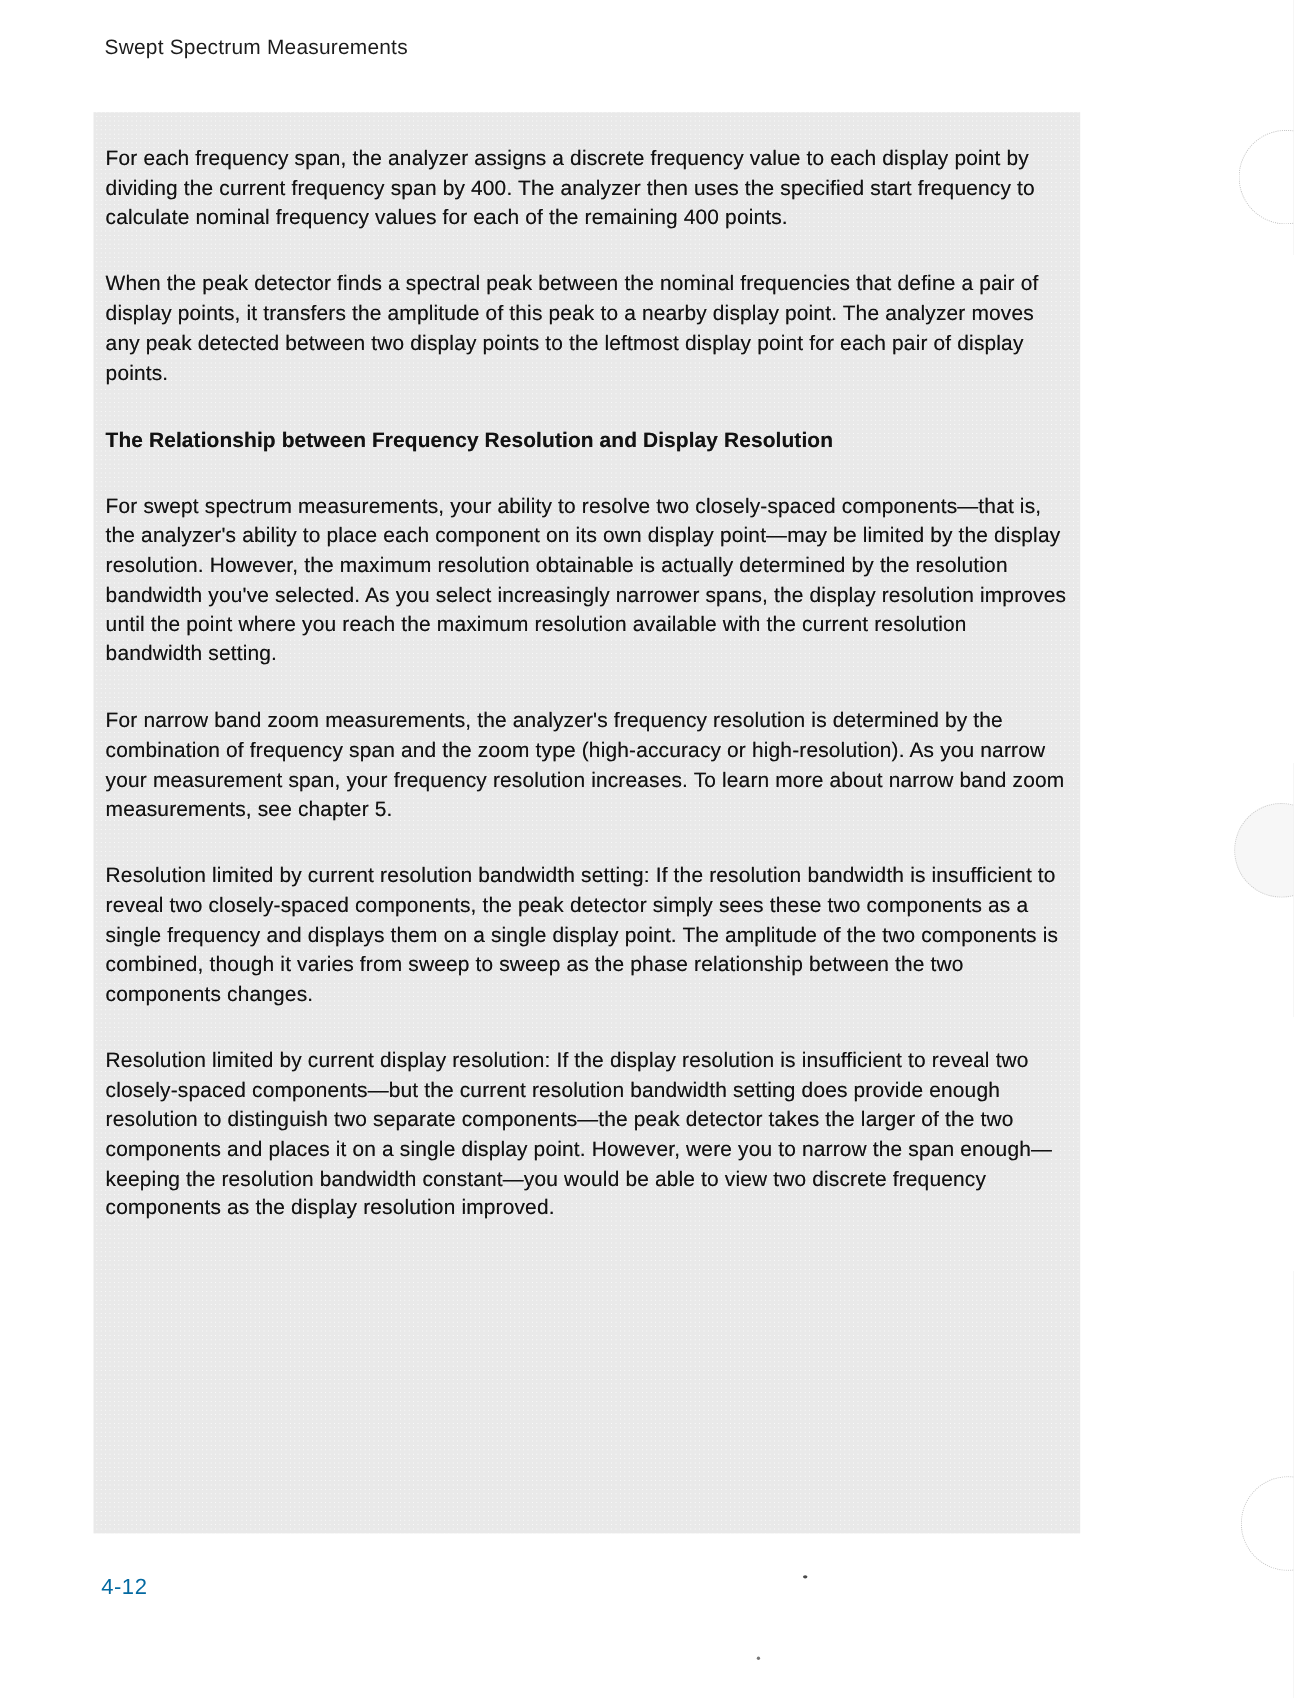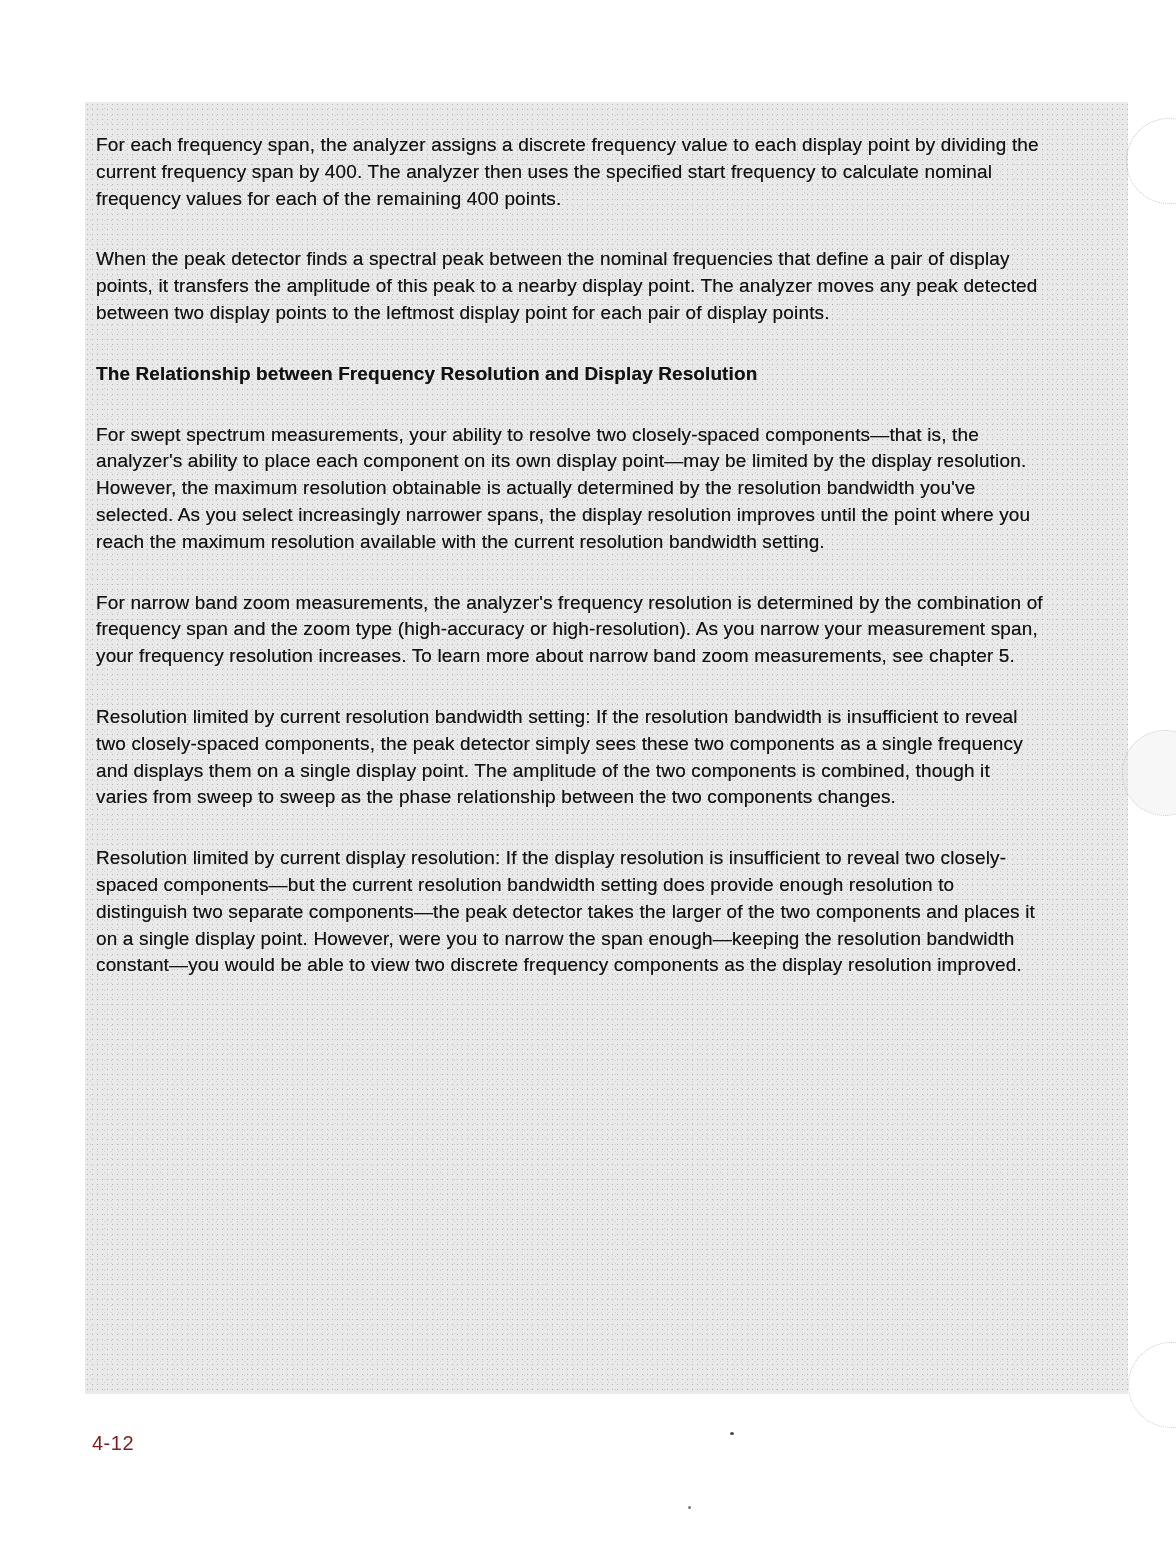--- a/index.html
+++ b/index.html
@@ -7,21 +7,21 @@
     width:1176px;height:1544px;position:relative;background:#ffffff;
     font-family:"Liberation Sans","DejaVu Sans",sans-serif;
     color:#161616;overflow:hidden;
   }
   .page-header{
     position:absolute;left:95px;top:30px;
     font-size:19px;line-height:27px;color:#1c1c1c;
     letter-spacing:0.2px;
   }
   .scan-block{
-    position:absolute;left:85px;top:102px;width:1043px;height:1292px;
+    position:absolute;left:85px;top:102px;width:897px;height:1292px;
     background-color:#e9e9e9;
     background-image:
       radial-gradient(circle, rgba(120,120,120,0.45) 9%, transparent 10%),
       radial-gradient(circle, rgba(150,150,150,0.35) 8%, transparent 9%),
       radial-gradient(circle, rgba(255,255,255,0.9) 12%, transparent 13%);
     background-size:5px 5px,7px 7px,4px 4px;
     background-position:0 0,2px 3px,1px 2px;
     box-sizing:border-box;
     padding:30px 10px 4px 11px;
   }
@@ -32,38 +32,39 @@
     letter-spacing:0.15px;
     max-width:948px;
     text-shadow:0 0 0.6px rgba(0,0,0,0.55);
   }
   .scan-block p.section-heading{
     font-weight:bold;
     letter-spacing:0.1px;
   }
   .page-footer{
     position:absolute;left:92px;top:1432px;
-    font-size:20px;color:#7f1d1d;letter-spacing:0.5px;
+    font-size:20px;color:#0369a1;letter-spacing:0.5px;
   }
   .punch-hole{
     position:absolute;border-radius:50%;
     border:1px dotted #b3b3b3;
     background:transparent;
   }
   .hole-1{left:1126px;top:118px;width:84px;height:84px;opacity:0.75;}
   .hole-2{left:1122px;top:730px;width:84px;height:84px;opacity:0.65;background:rgba(230,230,230,0.5);}
   .hole-3{left:1128px;top:1342px;width:84px;height:84px;opacity:0.7;}
   .speck{position:absolute;background:#4a4a4a;border-radius:50%;}
   .speck-1{left:730px;top:1432px;width:4px;height:3px;}
   .speck-2{left:688px;top:1506px;width:3px;height:3px;background:#777;}
 </style>
 </head>
 <body>
 
 <div class="page-header">
+  <div>Swept Spectrum Measurements</div>
 </div>
 
 <div class="scan-block">
   <p>For each frequency span, the analyzer assigns a discrete frequency value to each display point by dividing the current frequency span by 400.  The analyzer then uses the specified start frequency to calculate nominal frequency values for each of the remaining 400 points.</p>
   <p>When the peak detector finds a spectral peak between the nominal frequencies that define a pair of display points, it transfers the amplitude of this peak to a nearby display point.  The analyzer moves any peak detected between two display points to the leftmost display point for each pair of display points.</p>
   <p class="section-heading">The Relationship between Frequency Resolution and Display Resolution</p>
   <p>For swept spectrum measurements, your ability to resolve two closely-spaced components—that is, the analyzer's ability to place each component on its own display point—may be limited by the display resolution.  However, the maximum resolution obtainable is actually determined by the resolution bandwidth you've selected.  As you select increasingly narrower spans, the display resolution improves until the point where you reach the maximum resolution available with the current resolution bandwidth setting.</p>
   <p>For narrow band zoom measurements, the analyzer's frequency resolution is determined by the combination of frequency span and the zoom type (high-accuracy or high-resolution).  As you narrow your measurement span, your frequency resolution increases.  To learn more about narrow band zoom measurements, see chapter 5.</p>
   <p>Resolution limited by current resolution bandwidth setting:  If the resolution bandwidth is insufficient to reveal two closely-spaced components, the peak detector simply sees these two components as a single frequency and displays them on a single display point.  The amplitude of the two components is combined, though it varies from sweep to sweep as the phase relationship between the two components changes.</p>
   <p>Resolution limited by current display resolution:  If the display resolution is insufficient to reveal two closely-spaced components—but the current resolution bandwidth setting does provide enough resolution to distinguish two separate components—the peak detector takes the larger of the two components and places it on a single display point.  However, were you to narrow the span enough—keeping the resolution bandwidth constant—you would be able to view two discrete frequency components as the display resolution improved.</p>

